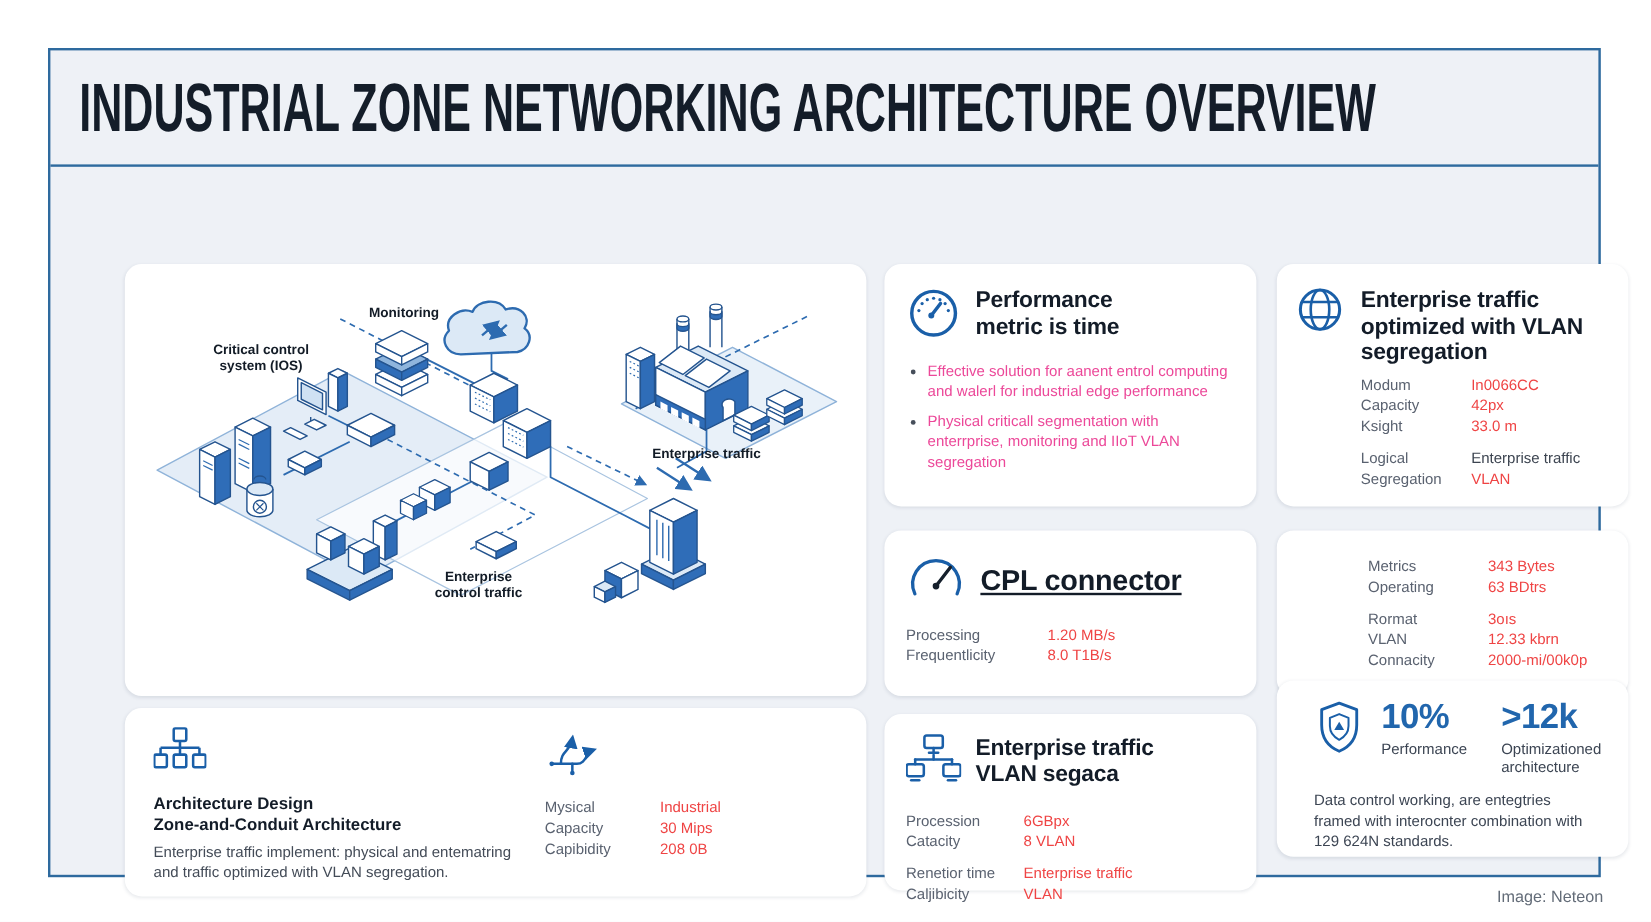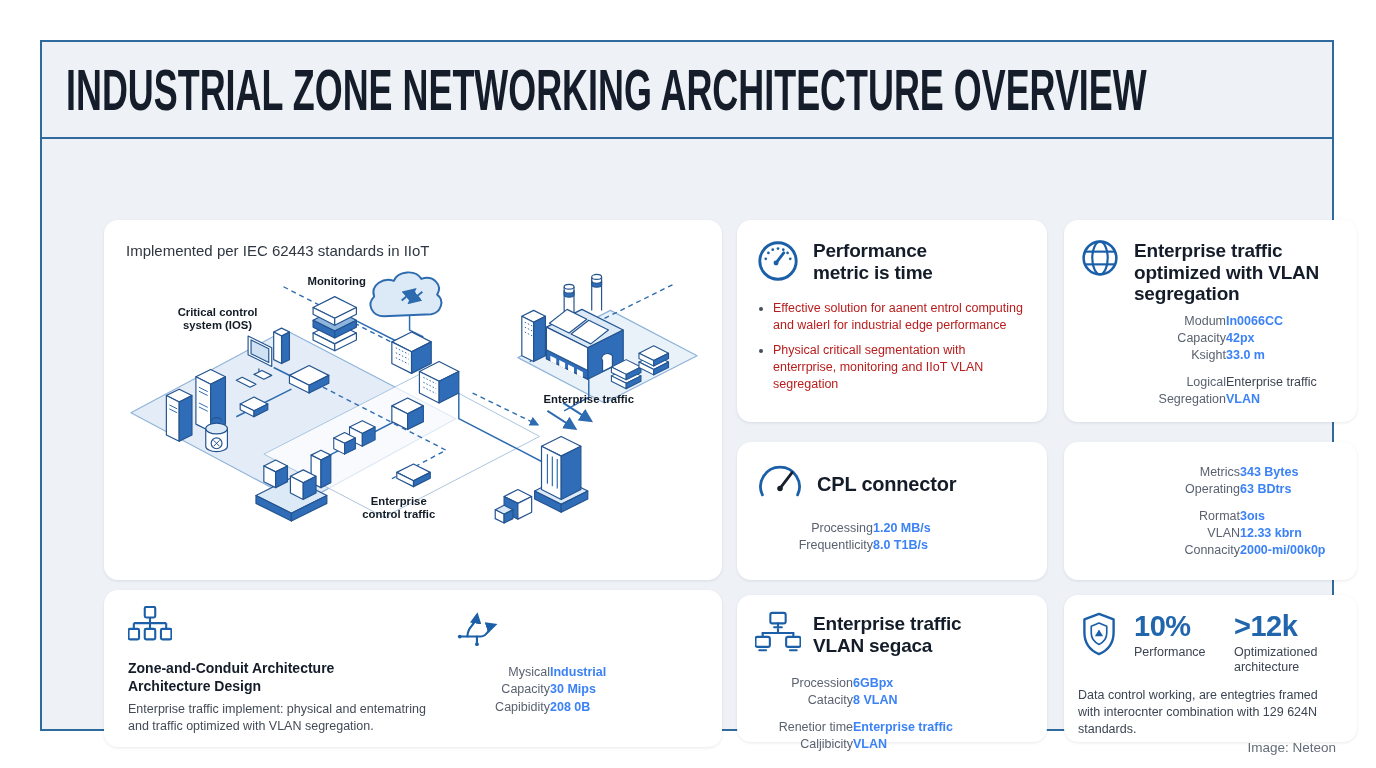--- a/index.html
+++ b/index.html
@@ -16,37 +16,37 @@
 
   
   .card{position:absolute;background:#fff;border-radius:14px;box-shadow:0 1px 3px rgba(25,45,80,.10);box-sizing:border-box;}
   #main-card   {left:62px; top:178px; width:618px; height:360px; padding:18px 22px;}
   #design-card {left:62px; top:548px; width:618px; height:157px; padding:16px 24px;display:flex;}
   #perf-card   {left:695px;top:178px; width:310px; height:202px; padding:18px 18px;}
   #cpl-card    {left:695px;top:400px; width:310px; height:138px; padding:18px 18px;}
   #segaca-card {left:695px;top:553px; width:310px; height:147px; padding:16px 18px;}
   #vlan-card   {left:1022px;top:178px;width:293px; height:202px; padding:18px 16px;}
   #tikes-card  {left:1022px;top:400px;width:293px; height:138px; padding:16px 16px;}
-  #stats-card  {left:1022px;top:553px;width:293px; height:147px; padding:16px 14px;}
+  #stats-card  {left:1022px;top:525px;width:293px; height:147px; padding:16px 31px;}
 
   .main-title{font-size:21px;font-weight:bold;color:#131c28;letter-spacing:-.2px;}
   .main-sub{font-size:15px;color:#2e3742;margin-top:4px;}
 
   .card-head{display:flex;gap:12px;align-items:flex-start;}
   .card-head .icon{flex:0 0 auto;}
   .h2{font-size:19px;font-weight:bold;color:#131c28;line-height:1.14;letter-spacing:-.2px;padding-top:2px;}
 
   ul.bullets{margin:12px 0 0 4px;padding-left:14px;}
-  ul.bullets li{font-size:12.5px;color:#b91c1c;line-height:1.38;margin-bottom:7px;}
+  ul.bullets li{font-size:12.5px;color:#ec4899;line-height:1.38;margin-bottom:7px;}
   ul.bullets li::marker{color:#464e5a;}
 
-  .rows{margin-top:10px;text-align:right;}
+  .rows{margin-top:10px;}
   .spec-row{display:flex;font-size:12.5px;line-height:1.38;}
   .spec-label{color:#5a6270;flex:0 0 var(--lw,92px);}
-  .spec-value{font-weight:bold;color:#3b82f6;}
+  .spec-value{font-weight:normal;color:#ef4444;}
   .spec-value.reg{font-weight:normal;color:#3c4450;}
   .spec-row.gap{margin-top:9px;}
 
   #vlan-card .rows{--lw:92px;margin-left:54px;margin-top:8px;}
   #tikes-card .rows{--lw:100px;margin-left:60px;margin-top:6px;}
   #cpl-card .rows{--lw:118px;margin-top:14px;}
   #segaca-card .rows{--lw:98px;margin-top:16px;}
   #design-rows{--lw:96px;margin-top:12px;}
 
   
@@ -68,21 +68,20 @@
 <body>
 
 <div id="stage">
   <div id="frame">
     <div id="title-band">
       <div class="big-title">INDUSTRIAL ZONE NETWORKING ARCHITECTURE OVERVIEW</div>
     </div>
     <div id="separator"></div>
 
     <div class="card" id="main-card">
-      <div class="main-sub">Implemented per IEC 62443 standards in IIoT</div>
 
       <svg width="576" height="268" viewBox="0 0 585 268" style="margin-top:6px;display:block;">
         <defs>
           <marker id="ah" viewBox="0 0 10 10" refX="8" refY="5" markerWidth="7" markerHeight="7" orient="auto-start-reverse">
             <path d="M0,0 L10,5 L0,10 z" fill="#2d6bb0"></path>
           </marker>
         </defs>
 
         <g>
           <path d="M5,148 L162,64 L335,154 L178,240 Z" fill="#e4edf7" stroke="#8fb3d9" stroke-width="1.2" stroke-linejoin="round"></path>
@@ -395,21 +394,21 @@
 
     <div class="card" id="cpl-card">
       <div class="card-head" style="align-items:center;">
         <span class="icon">
           <svg width="50" height="42" viewBox="0 0 54 44">
             <path d="M8,37 A21,21 0 1 1 46,37" fill="none" stroke="#1a5fa8" stroke-width="3" stroke-linecap="round"></path>
             <line x1="27" y1="30" x2="40" y2="13" stroke="#16202c" stroke-width="3" stroke-linecap="round"></line>
             <circle cx="27" cy="30" r="3" fill="#16202c"></circle>
           </svg>
         </span>
-        <div class="h2" style="font-size:20px;">CPL connector</div>
+        <div class="h2" style="font-size:24px;text-decoration:underline;">CPL connector</div>
       </div>
       <div class="rows">
         <div class="spec-row">
             <span class="spec-label">Processing</span>
             <span class="spec-value">1.20 MB/s</span>
           </div>
         <div class="spec-row">
             <span class="spec-label">Frequentlicity</span>
             <span class="spec-value">8.0 T1B/s</span>
           </div>
@@ -517,22 +516,22 @@
               <line x1="6" y1="18" x2="6" y2="24"></line>
                 <line x1="23" y1="18" x2="23" y2="24"></line>
                 <line x1="40" y1="18" x2="40" y2="24"></line>
               <rect x="0.5" y="24" width="11" height="11" rx="1.5"></rect>
               <rect x="17.5" y="24" width="11" height="11" rx="1.5"></rect>
               <rect x="34.5" y="24" width="11" height="11" rx="1.5"></rect>
             </g>
           </svg>
         </span>
         <div class="design-title">
+          <div>Architecture Design</div>
           <div>Zone-and-Conduit Architecture</div>
-          <div>Architecture Design</div>
         </div>
         <div class="design-body">Enterprise traffic implement: physical and entematring and traffic optimized with VLAN segregation.</div>
       </div>
       <div class="design-right">
         <span class="icon">
           <svg width="44" height="42" viewBox="0 0 46 44">
             <defs>
               <marker id="ahi" viewBox="0 0 10 10" refX="7" refY="5" markerWidth="5.5" markerHeight="5.5" orient="auto">
                 <path d="M0,0 L10,5 L0,10 z" fill="#1a5fa8"></path>
               </marker>

